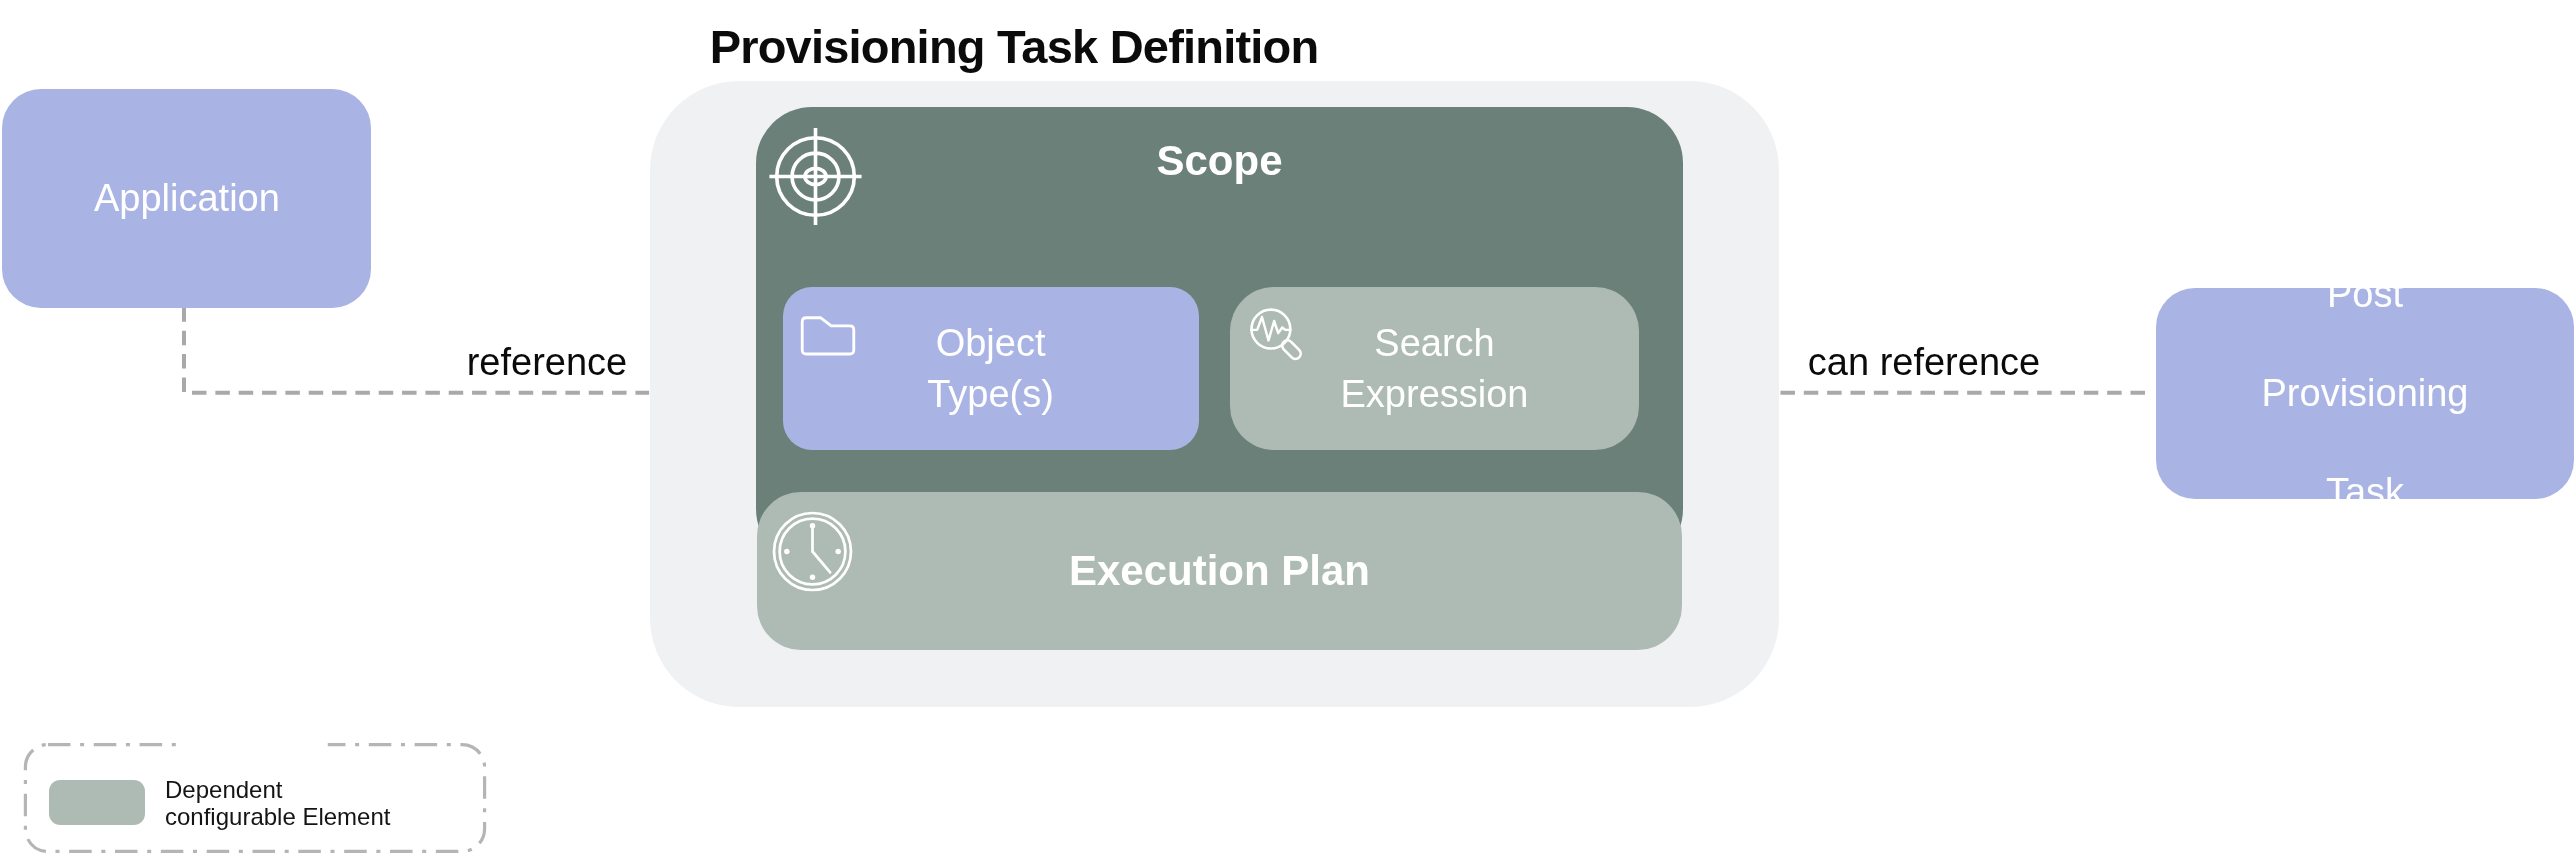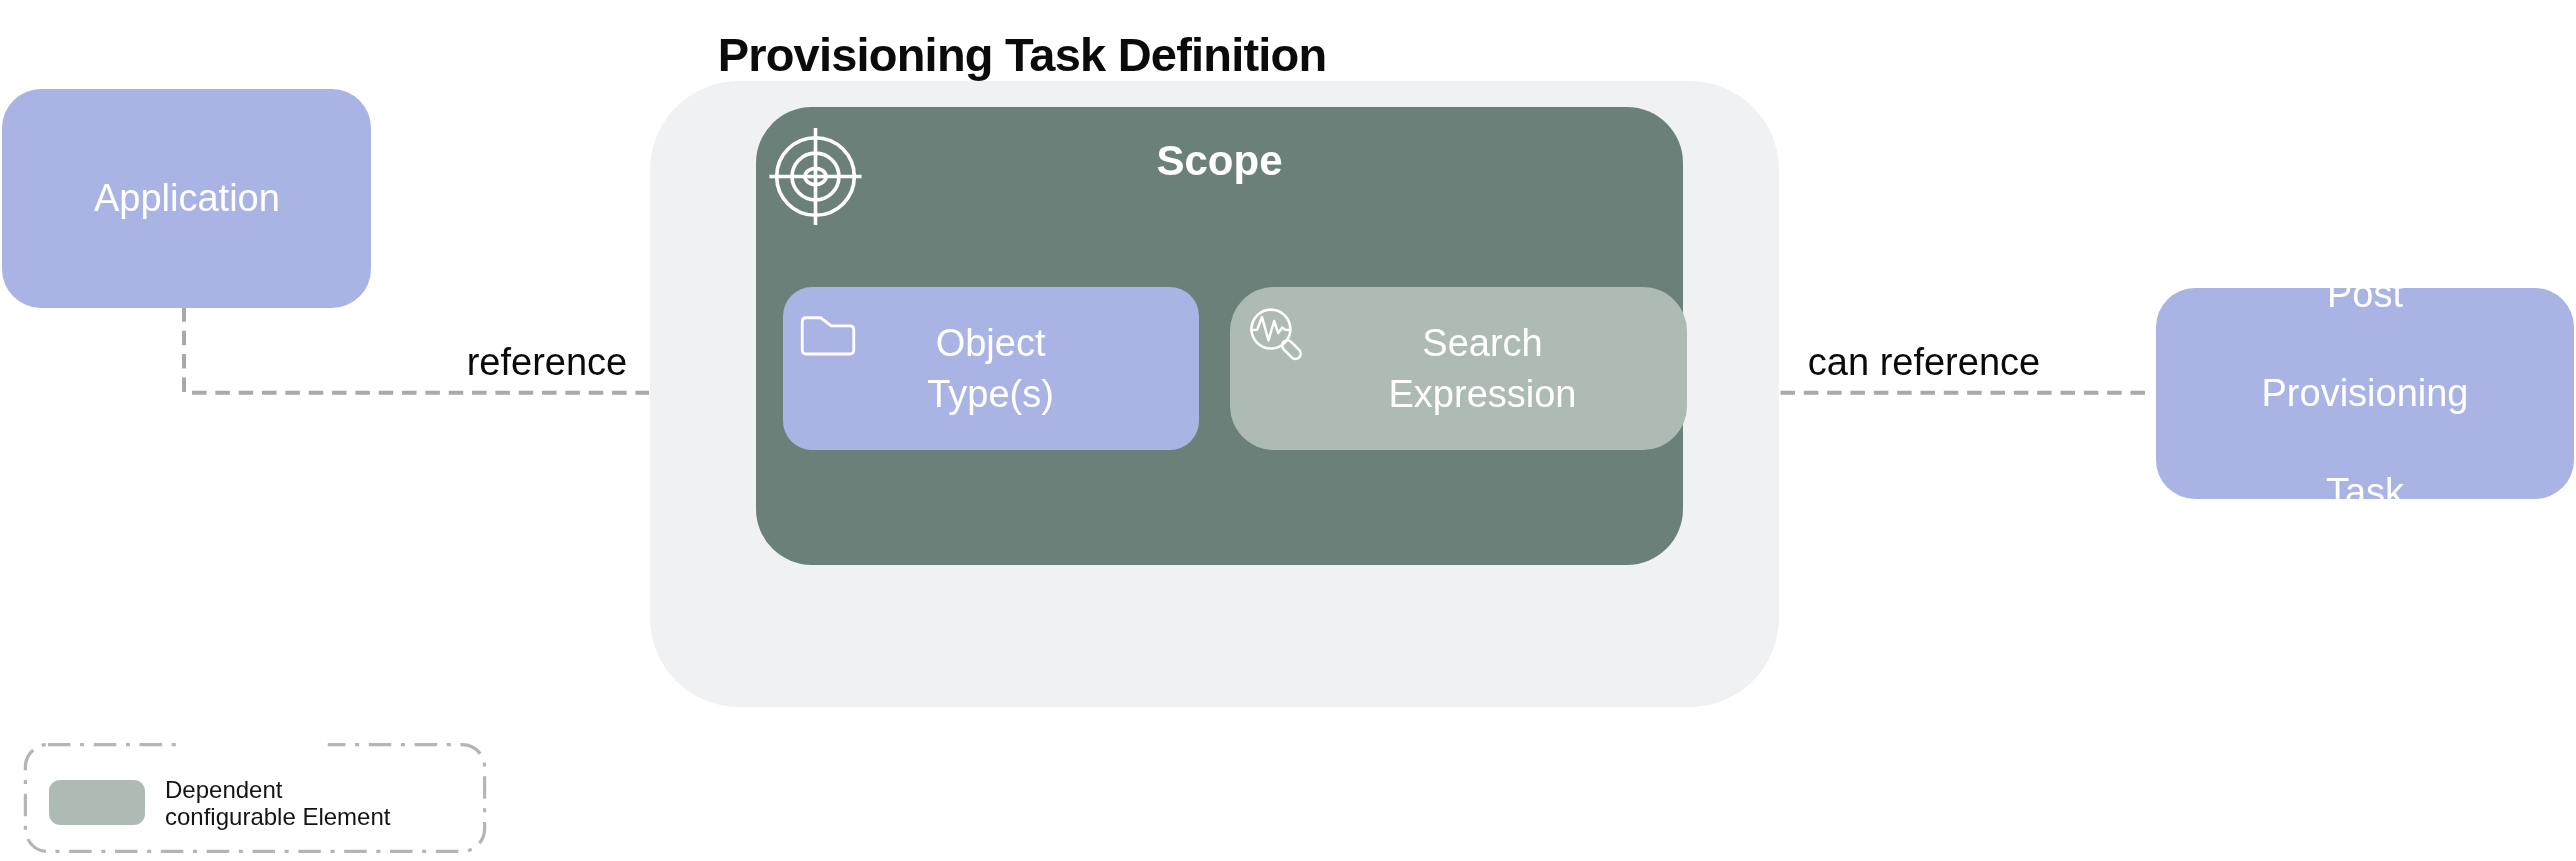--- a/index.html
+++ b/index.html
@@ -1,38 +1,38 @@
 <!DOCTYPE html>
 <html style="font-size:13px"><head>
 <meta charset="utf-8">
 <style>
   html,body{margin:0;padding:0;background:#ffffff;}
   body{width:2576px;height:861px;position:relative;overflow:hidden;
        font-family:"Liberation Sans","DejaVu Sans",sans-serif;}
   
   .title{position:absolute;left:688px;top:14.5px;width:644px;text-align:center;
-         font-size:47px;font-weight:bold;color:#0b0b0b;letter-spacing:-0.8px;margin:12px;}
+         font-size:47px;font-weight:bold;color:#0b0b0b;letter-spacing:-0.8px;margin:4px;}
   
   .node{position:absolute;display:flex;flex-direction:column;align-items:center;
         justify-content:center;color:#ffffff;text-align:left;}
   .lavender{background:#aab4e4;}
   .sage{background:#aebbb5;}
   .node .line{display:block;font-size:38px;line-height:51px;font-weight:400;}
   
   .app{left:2.4px;top:89px;width:369px;height:219px;border-radius:39px;font-size:38px;}
   
   .container{position:absolute;left:650px;top:81px;width:1129px;height:626px;
              border-radius:89px;background:#f0f1f3;}
   
   .scope{position:absolute;left:106px;top:26px;width:927px;height:458px;
          border-radius:56px;background:#6b8078;text-decoration:underline;}
   .scope-title{position:absolute;left:0;top:31px;width:100%;text-align:center;
                font-size:42px;line-height:45px;font-weight:bold;color:#ffffff;}
   .obj{left:26.6px;top:180px;width:416px;height:163px;border-radius:29px;}
-  .search{left:474px;top:180px;width:409px;height:163px;border-radius:44px;padding-left:48px;}
+  .search{left:474px;top:180px;width:409px;height:163px;border-radius:44px;}
   
   .exec{left:107px;top:411px;width:925px;height:158px;border-radius:44px;}
   .exec-label{font-size:42px;font-weight:bold;color:#ffffff;}
   
   .post{left:2156px;top:288px;width:418px;height:211px;border-radius:39px;gap:48px;}
   
   .connectors{position:absolute;left:0;top:0;pointer-events:none;}
   .dash{stroke:#a9a9a9;stroke-width:5;fill:none;stroke-dasharray:18 11;}
   .edge-label{position:absolute;top:341px;width:322px;height:40px;text-align:center;
               font-size:38px;color:#0b0b0b;}
@@ -105,20 +105,35 @@
             <g transform="translate(48.5,47.5) rotate(45)">
               <rect class="istroke" x="-1" y="-6.5" width="27" height="13" rx="6.5" stroke-width="3.2"></rect>
             </g>
           </svg>
         </div>
         <span class="line">Search</span>
         <span class="line">Expression</span>
       </div>
     </div>
 
+    <div class="node sage exec">
+      <div class="icon" style="left:13px;top:17px;">
+        <svg width="85" height="85" viewBox="0 0 106 106">
+          <circle class="istroke" cx="53" cy="53" r="48" stroke-width="3.4"></circle>
+          <circle class="istroke" cx="53" cy="53" r="41" stroke-width="3.4"></circle>
+          <circle cx="53" cy="21" r="3.4" fill="#ffffff"></circle>
+          <circle cx="85" cy="53" r="3.4" fill="#ffffff"></circle>
+          <circle cx="53" cy="85" r="3.4" fill="#ffffff"></circle>
+          <circle cx="21" cy="53" r="3.4" fill="#ffffff"></circle>
+          <line class="istroke" x1="53" y1="53" x2="53" y2="23" stroke-width="3.4" stroke-linecap="round"></line>
+          <line class="istroke" x1="53" y1="53" x2="75" y2="79" stroke-width="3.4" stroke-linecap="round"></line>
+        </svg>
+      </div>
+      <span class="exec-label">Execution Plan</span>
+    </div>
   </div>
 
   <div class="node lavender post">
     <span class="line">Post</span>
     <span class="line">Provisioning</span>
     <span class="line">Task</span>
   </div>
 
   <div class="legend">
     <svg class="legend-border" width="464" height="112" viewBox="0 0 577 139">

